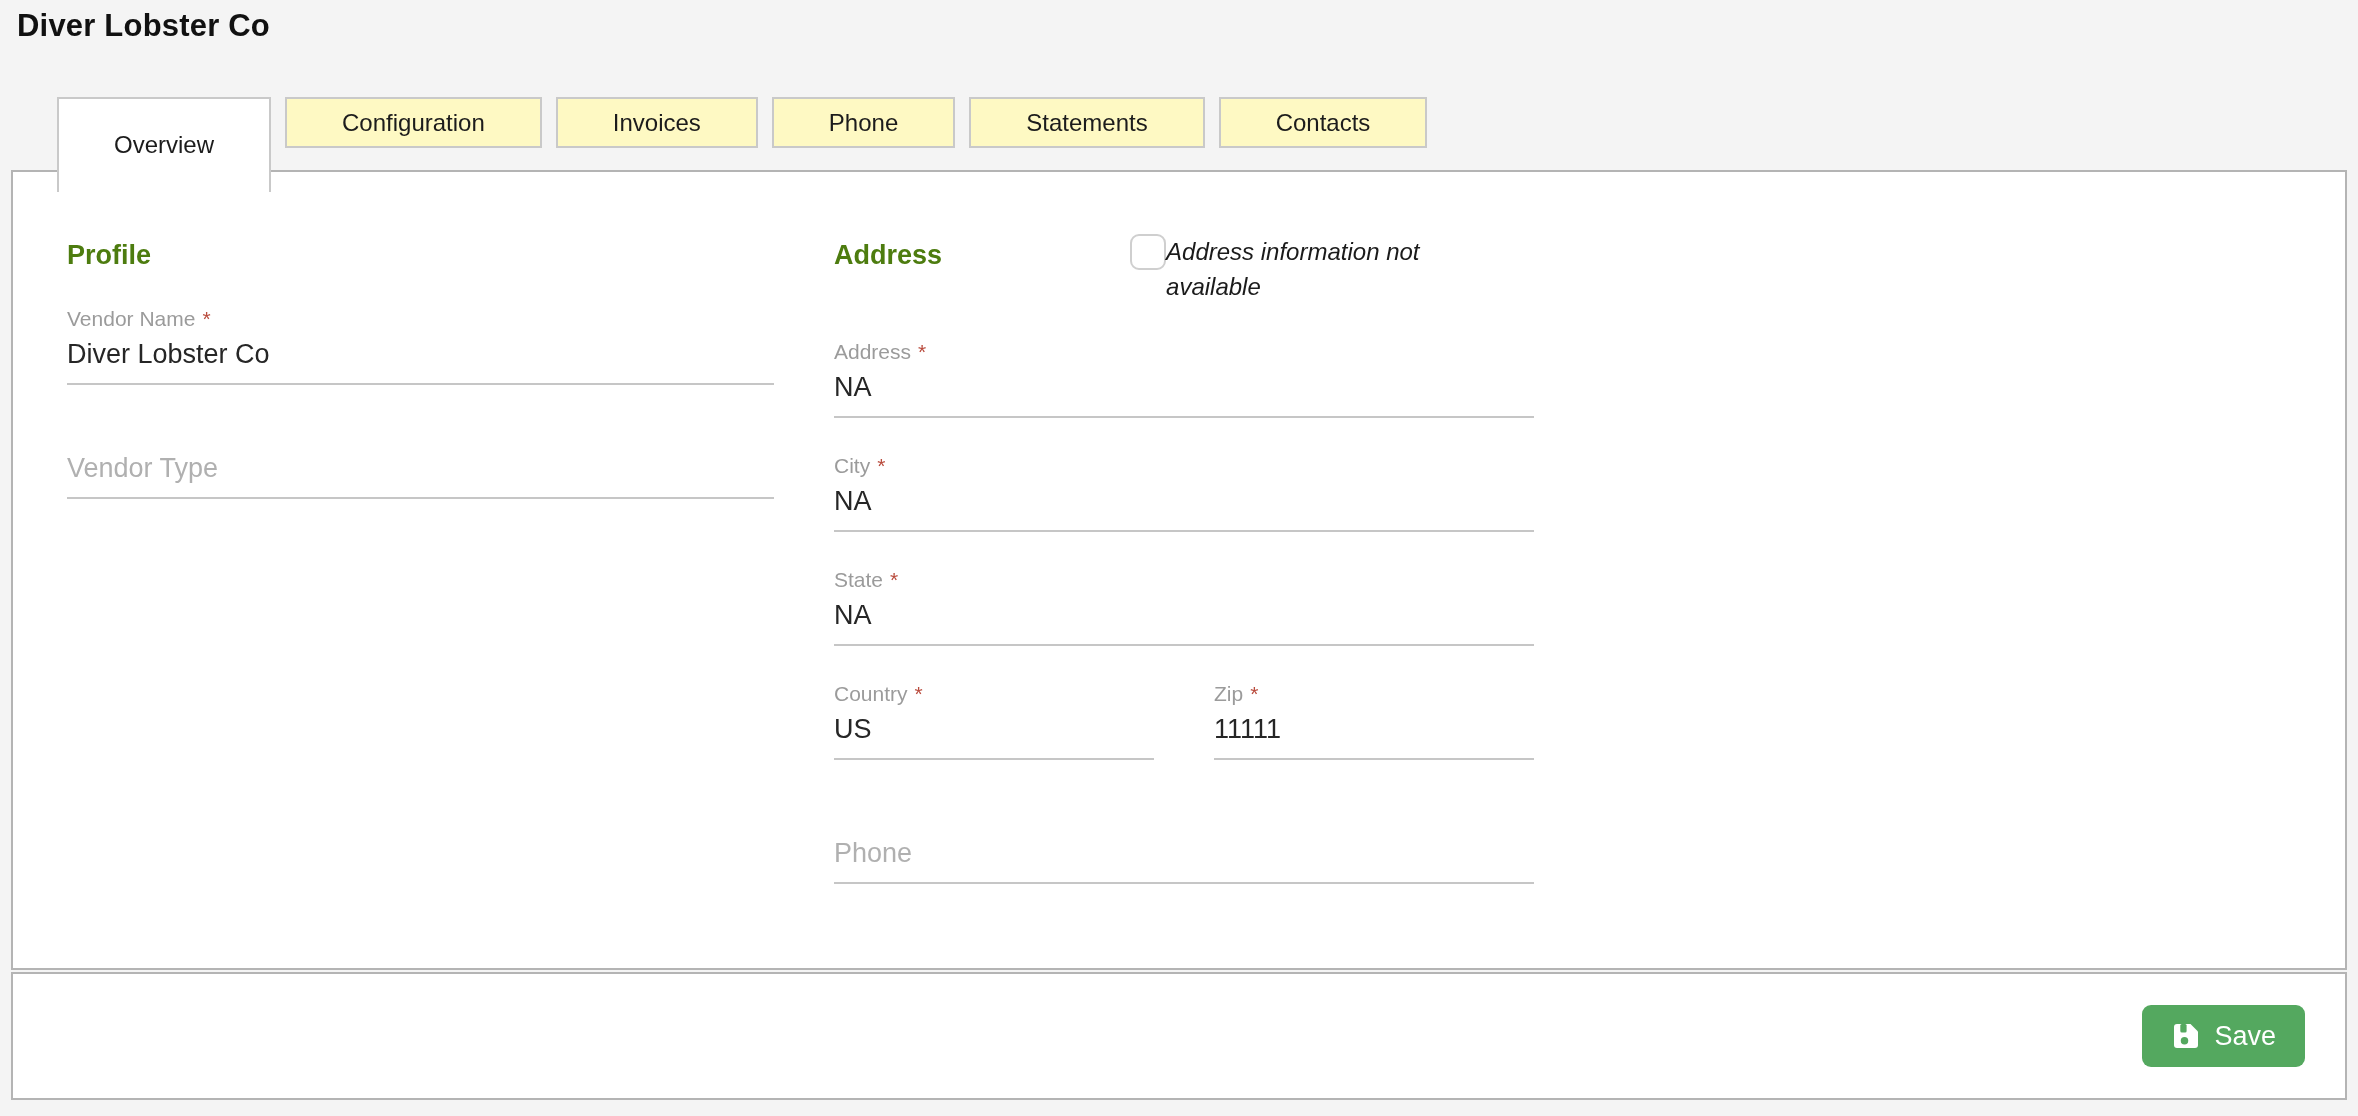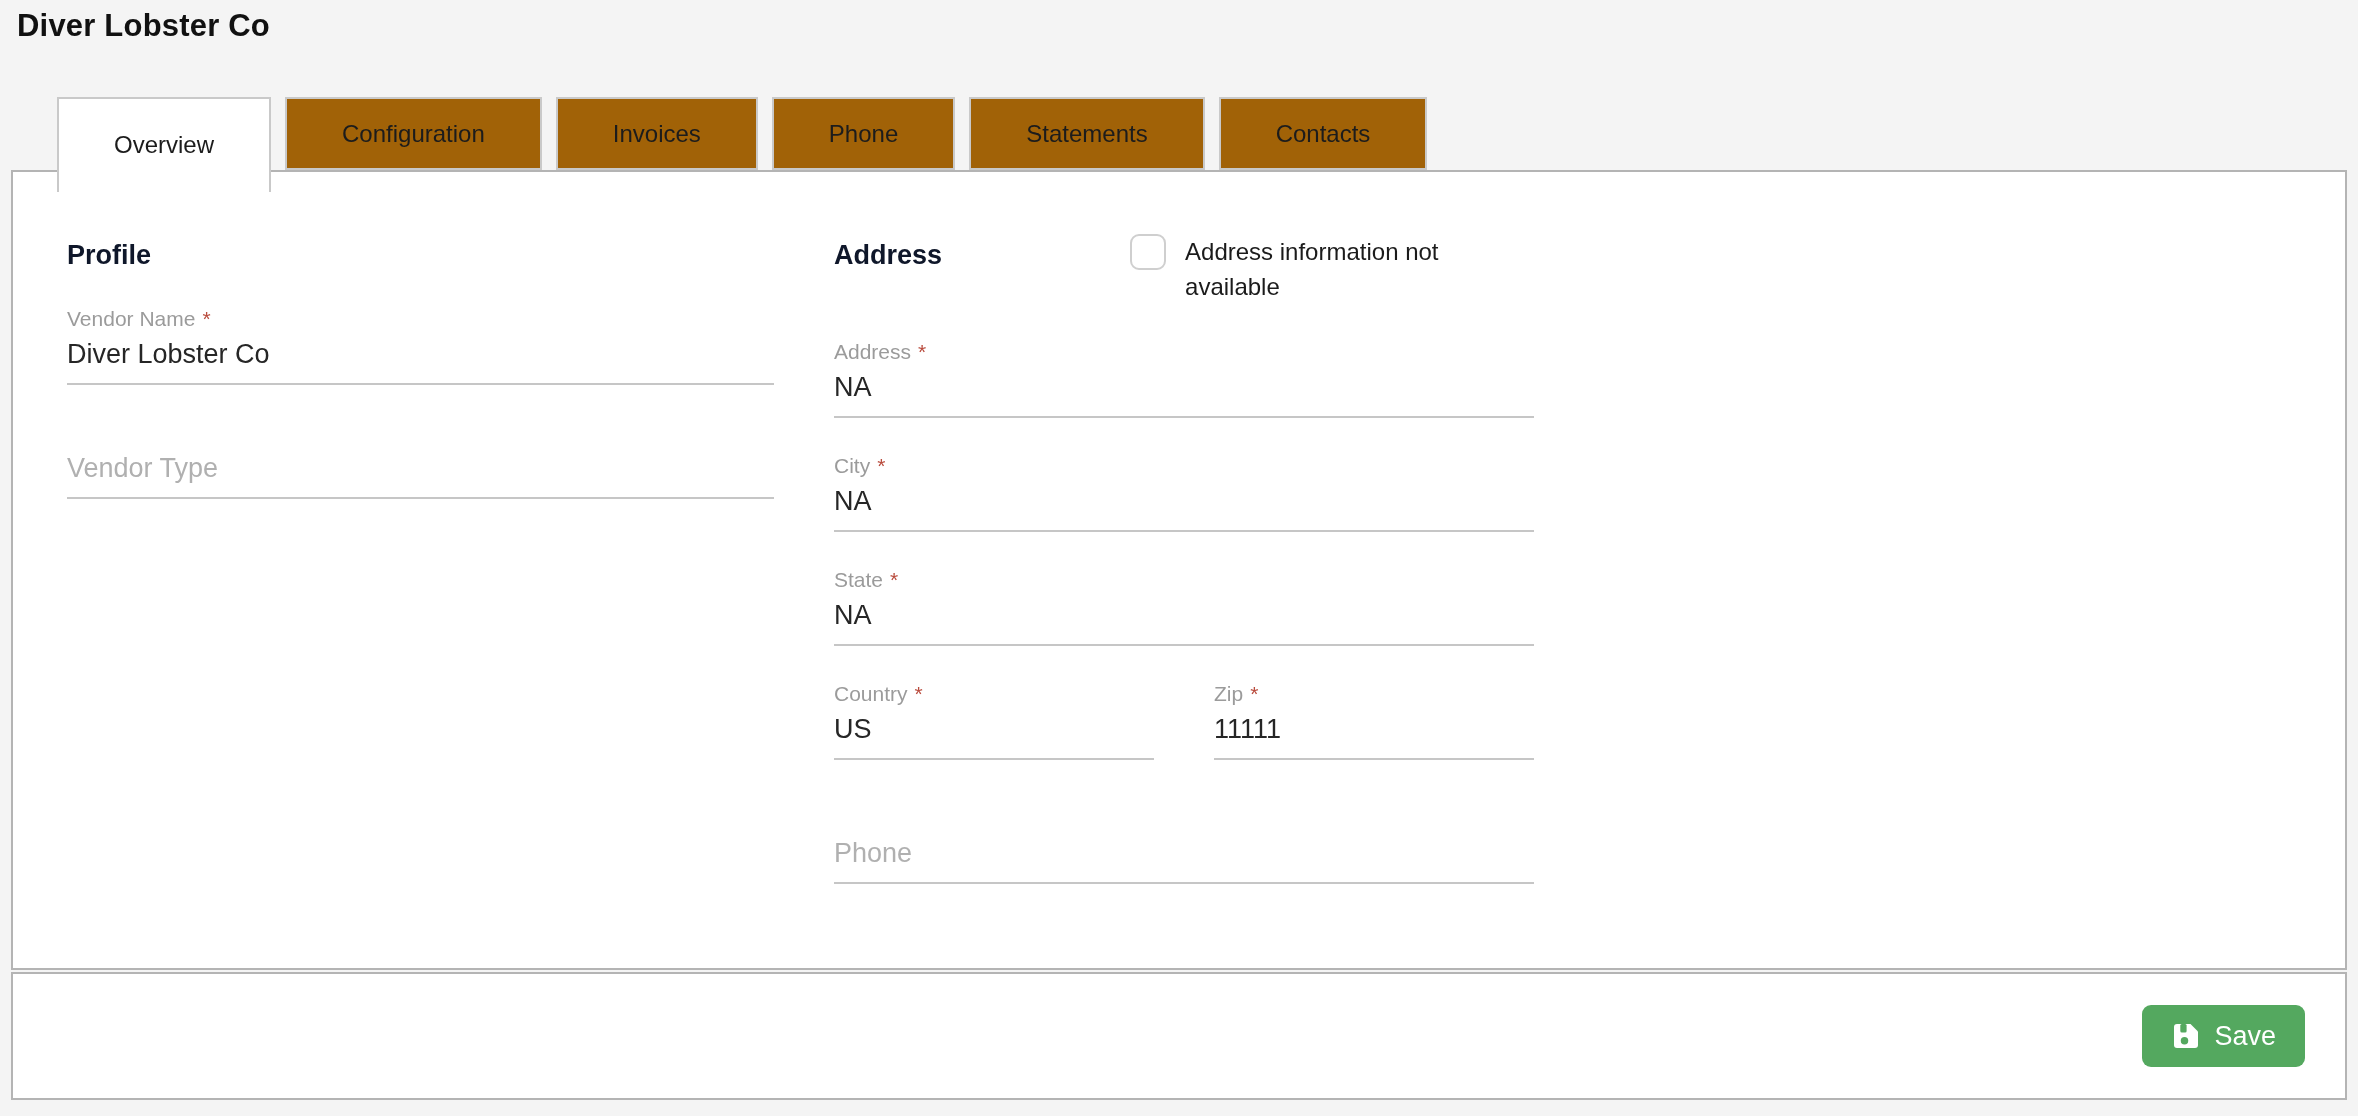--- a/index.html
+++ b/index.html
@@ -18,23 +18,23 @@
     letter-spacing: 0.2px;
   }
 
   
   .tabs-row {
     position: absolute; left: 57px; top: 97px;
     display: flex; gap: 14px; align-items: flex-start;
     z-index: 3;
   }
   .tab {
-    height: 73px; padding: 0 55px;
+    height: 51px; padding: 0 55px;
     display: flex; align-items: center; justify-content: center;
-    background: #a16207;
+    background: #fef9c3;
     border: 2px solid #c9c9c9;
     font-size: 24px; color: #1c1c1c;
     cursor: pointer; white-space: nowrap;
   }
   .tab.active {
     background: #ffffff;
     border-bottom: none;
     height: 95px;
     align-items: flex-start;
     padding-top: 32px;
@@ -49,21 +49,21 @@
     z-index: 1;
   }
   .card-content {
     padding: 46px 0 0 54px;
     display: flex;
   }
   .col-profile { width: 707px; margin-right: 60px; }
   .col-address { width: 700px; }
 
   .section-heading {
-    font-size: 27px; font-weight: 700; color: #0f172a;
+    font-size: 27px; font-weight: 700; color: #4d7c0f;
     margin-top: 22px;
   }
 
   
   .field { margin-top: 34px; }
   .field-label {
     font-size: 21px; color: #9b9b9b; height: 26px;
     display: flex; align-items: flex-end;
   }
   .required-marker { color: #b94b3d; margin-left: 7px; font-size: 21px; }
@@ -72,21 +72,21 @@
     margin-top: 8px; padding-bottom: 13px;
     border-bottom: 2px solid #c6c6c6;
     min-height: 34px;
   }
   .field-value.placeholder { color: #b0b0b0; }
 
   
   .address-head-row { display: flex; align-items: flex-start; }
   .addr-heading { flex: none; }
   .checkbox-group {
-    display: flex; gap: 19px; margin-left: 188px; margin-top: 16px;
+    display: flex; margin-left: 188px; margin-top: 16px; font-style: italic;
   }
   .checkbox-box {
     flex: none;
     width: 36px; height: 36px;
     border: 2px solid #cfcfcf; border-radius: 9px;
     background: #fff; cursor: pointer;
   }
   .checkbox-label {
     font-size: 24px; line-height: 35px; color: #1b1b1b;
     width: 330px;

